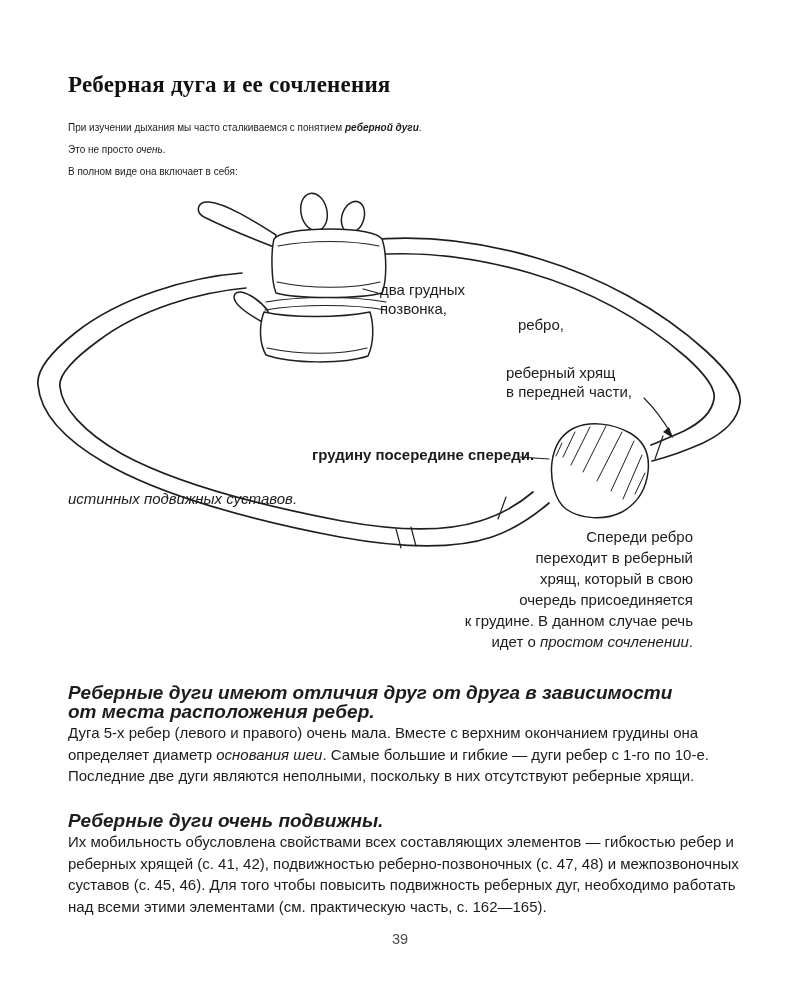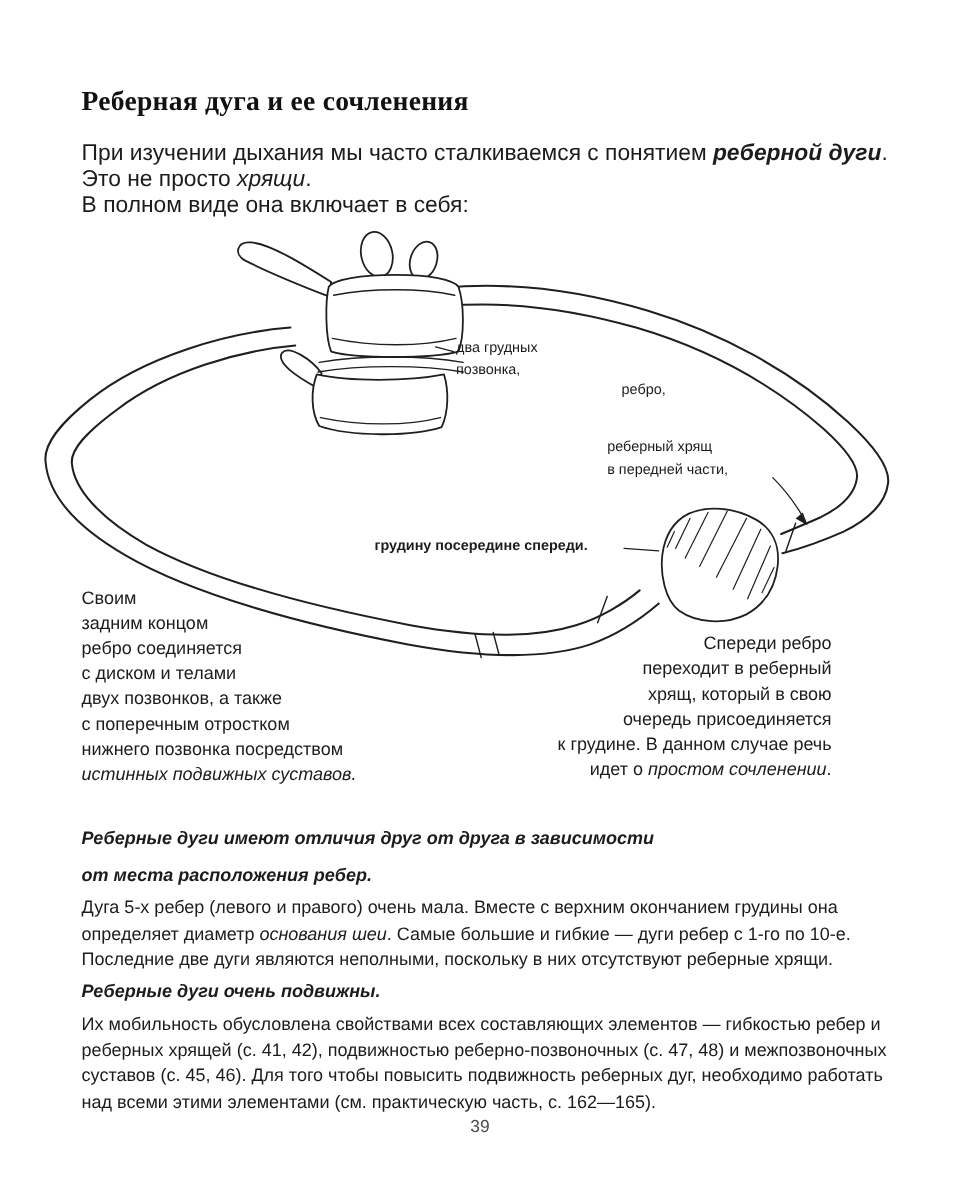--- a/index.html
+++ b/index.html
@@ -14,59 +14,59 @@
   }
   .abs { position: absolute; }
   .title {
     left: 68px; top: 72px;
     font-size: 23px; font-weight: 700; color: #111;
     letter-spacing: 0.2px;
     font-family: Liberation Serif, serif;
   }
   .intro {
     left: 68px; top: 117px; width: 676px;
-    font-size: 19px; line-height: 22px;
+    font-size: 10px; line-height: 22px;
   }
   .i  { font-style: italic; }
   .bi { font-style: italic; font-weight: 700; }
   .figure { left: 0; top: 185px; width: 800px; height: 480px; }
   .figure svg { position: absolute; left: 0; top: 0; }
   .figlabel {
     position: absolute;
-    font-size: 12px; line-height: 19px;
+    font-size: 15px; line-height: 19px;
     white-space: pre-line;
   }
   #lbl-vert  { left: 380px; top: 95px; }
   #lbl-rib   { left: 518px; top: 130px; }
   #lbl-cart  { left: 506px; top: 178px; }
   #lbl-stern { left: 312px; top: 260px; font-weight: bold; }
   .note { position: absolute; font-size: 15px; line-height: 21px; }
   #note-left  { left: 68px;  top: 303px; width: 262px; }
   #note-right { left: 415px; top: 341px; width: 278px; text-align: right; }
   .pre { white-space: pre-line; }
   .sect { left: 68px; width: 676px; font-size: 15px; line-height: 21.5px; }
   #sect1 { top: 683px; }
   #sect2 { top: 811px; }
   .sect h3 {
-    font-size: 15px; font-weight: 700; font-style: italic;
-    line-height: 31px; white-space: pre-line; margin-bottom: 1px;
+    font-size: 19px; font-weight: 700; font-style: italic;
+    line-height: 19px; white-space: pre-line; margin-bottom: 1px;
   }
   .pagenum {
     left: 0; top: 931px; width: 800px;
     text-align: center; font-size: 14.5px; color: #4a4a4a;
   }
 </style>
 </head>
 <body>
 
 <h1 class="abs title">Реберная дуга и ее сочленения</h1>
 
 <div class="abs intro">
   <div><span>При изучении дыхания мы часто сталкиваемся с понятием </span><span class="bi">реберной дуги</span><span>.</span></div>
-  <div><span>Это не просто </span><span class="i">хрящи</span><span>.</span></div>
+  <div><span>Это не просто </span><span class="i">очень</span><span>.</span></div>
   <div>В полном виде она включает в себя:</div>
 </div>
 
 <div class="abs figure">
   <svg width="800" height="480" viewBox="0 0 800 480">
     <g stroke="#1f1f1f" fill="none" stroke-linecap="round" stroke-linejoin="round">
 
       <g stroke-width="1.7">
         <path d="M242,88 C190,92 120,112 75,148 C50,168 36,185 38,200 C40,225 60,252 105,278 C160,310 250,335 340,352 C395,362 450,366 492,352 C515,344 535,330 549,318"></path>
         <path d="M246,103 C200,107 140,124 98,156 C72,175 58,190 60,202 C62,222 82,246 122,269 C175,298 258,320 342,336 C392,345 442,348 480,336 C500,330 520,318 533,307"></path>
@@ -120,27 +120,20 @@
   </svg>
 
   <div class="figlabel" id="lbl-vert">два грудных
 позвонка,</div>
   <div class="figlabel" id="lbl-rib">ребро,</div>
   <div class="figlabel" id="lbl-cart">реберный хрящ
 в передней части,</div>
   <div class="figlabel" id="lbl-stern">грудину посередине спереди.</div>
 
   <div class="note" id="note-left">
-    <div class="pre">Своим
-задним концом
-ребро соединяется
-с диском и телами
-двух позвонков, а также
-с поперечным отростком
-нижнего позвонка посредством</div>
     <div class="i">истинных подвижных суставов.</div>
   </div>
 
   <div class="note" id="note-right">
     <span class="pre">Спереди ребро
 переходит в реберный
 хрящ, который в свою
 очередь присоединяется
 к грудине. В данном случае речь
 идет о </span><span class="i">простом сочленении</span><span>.</span>

